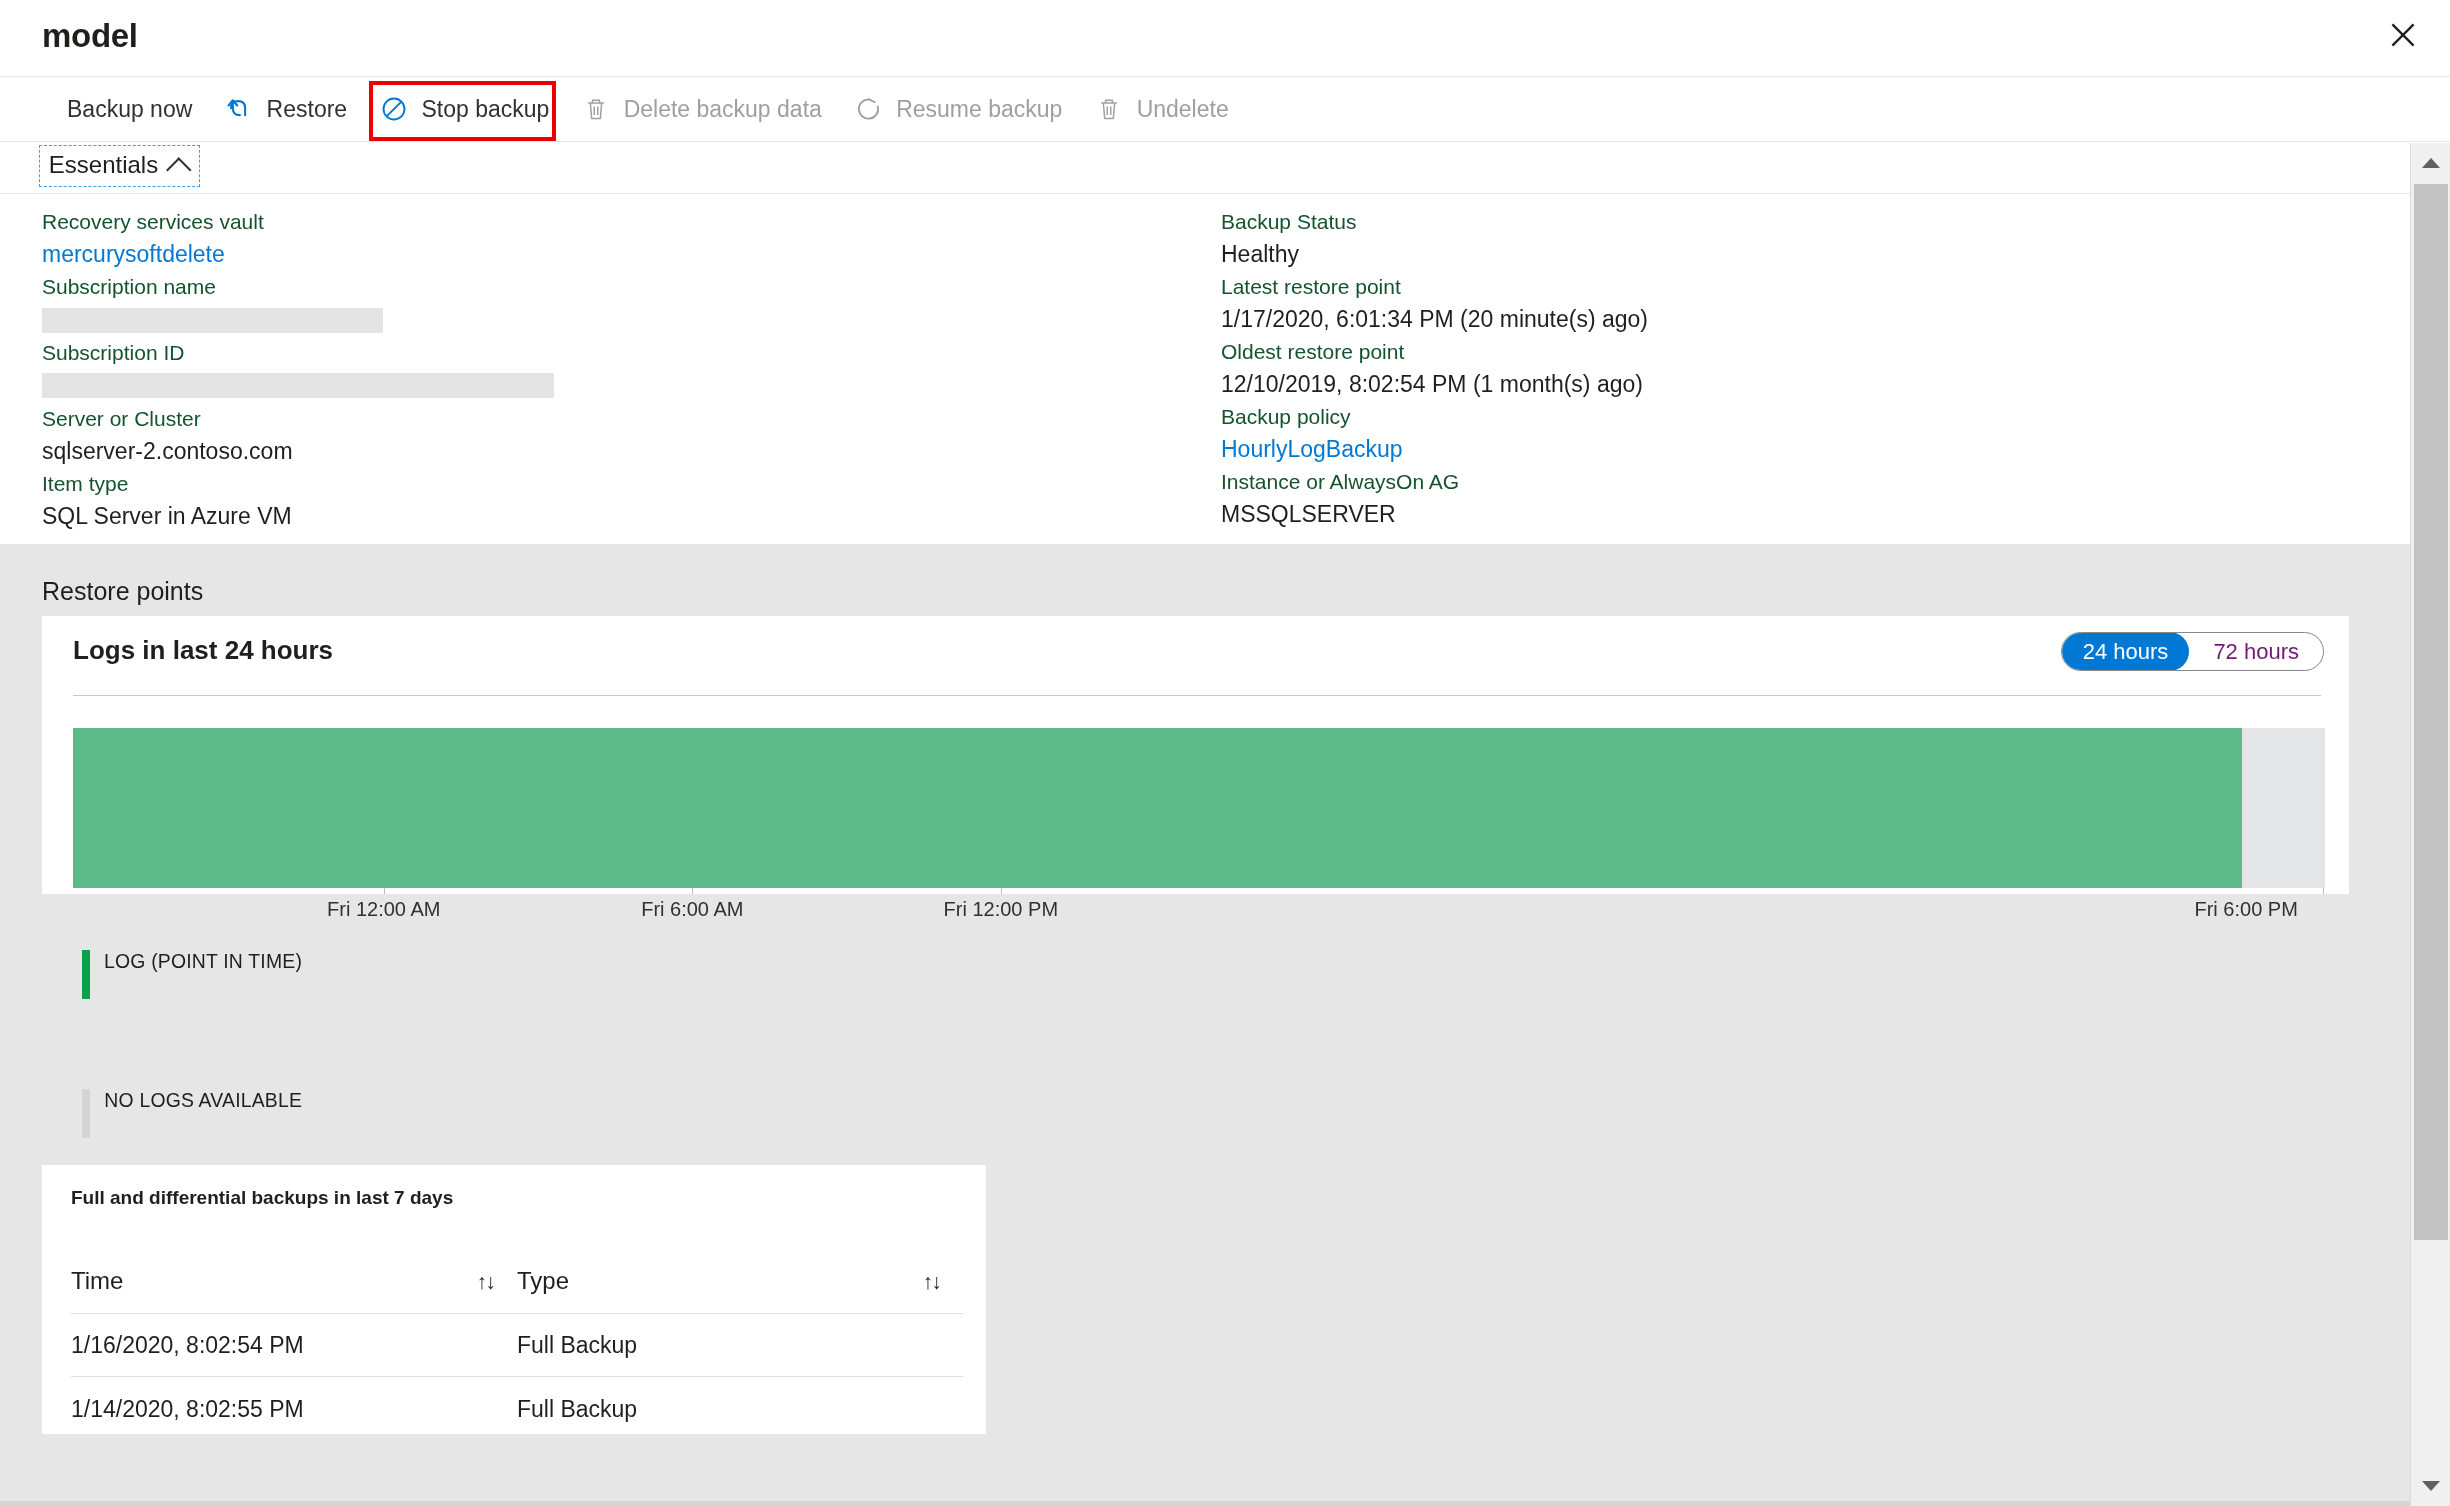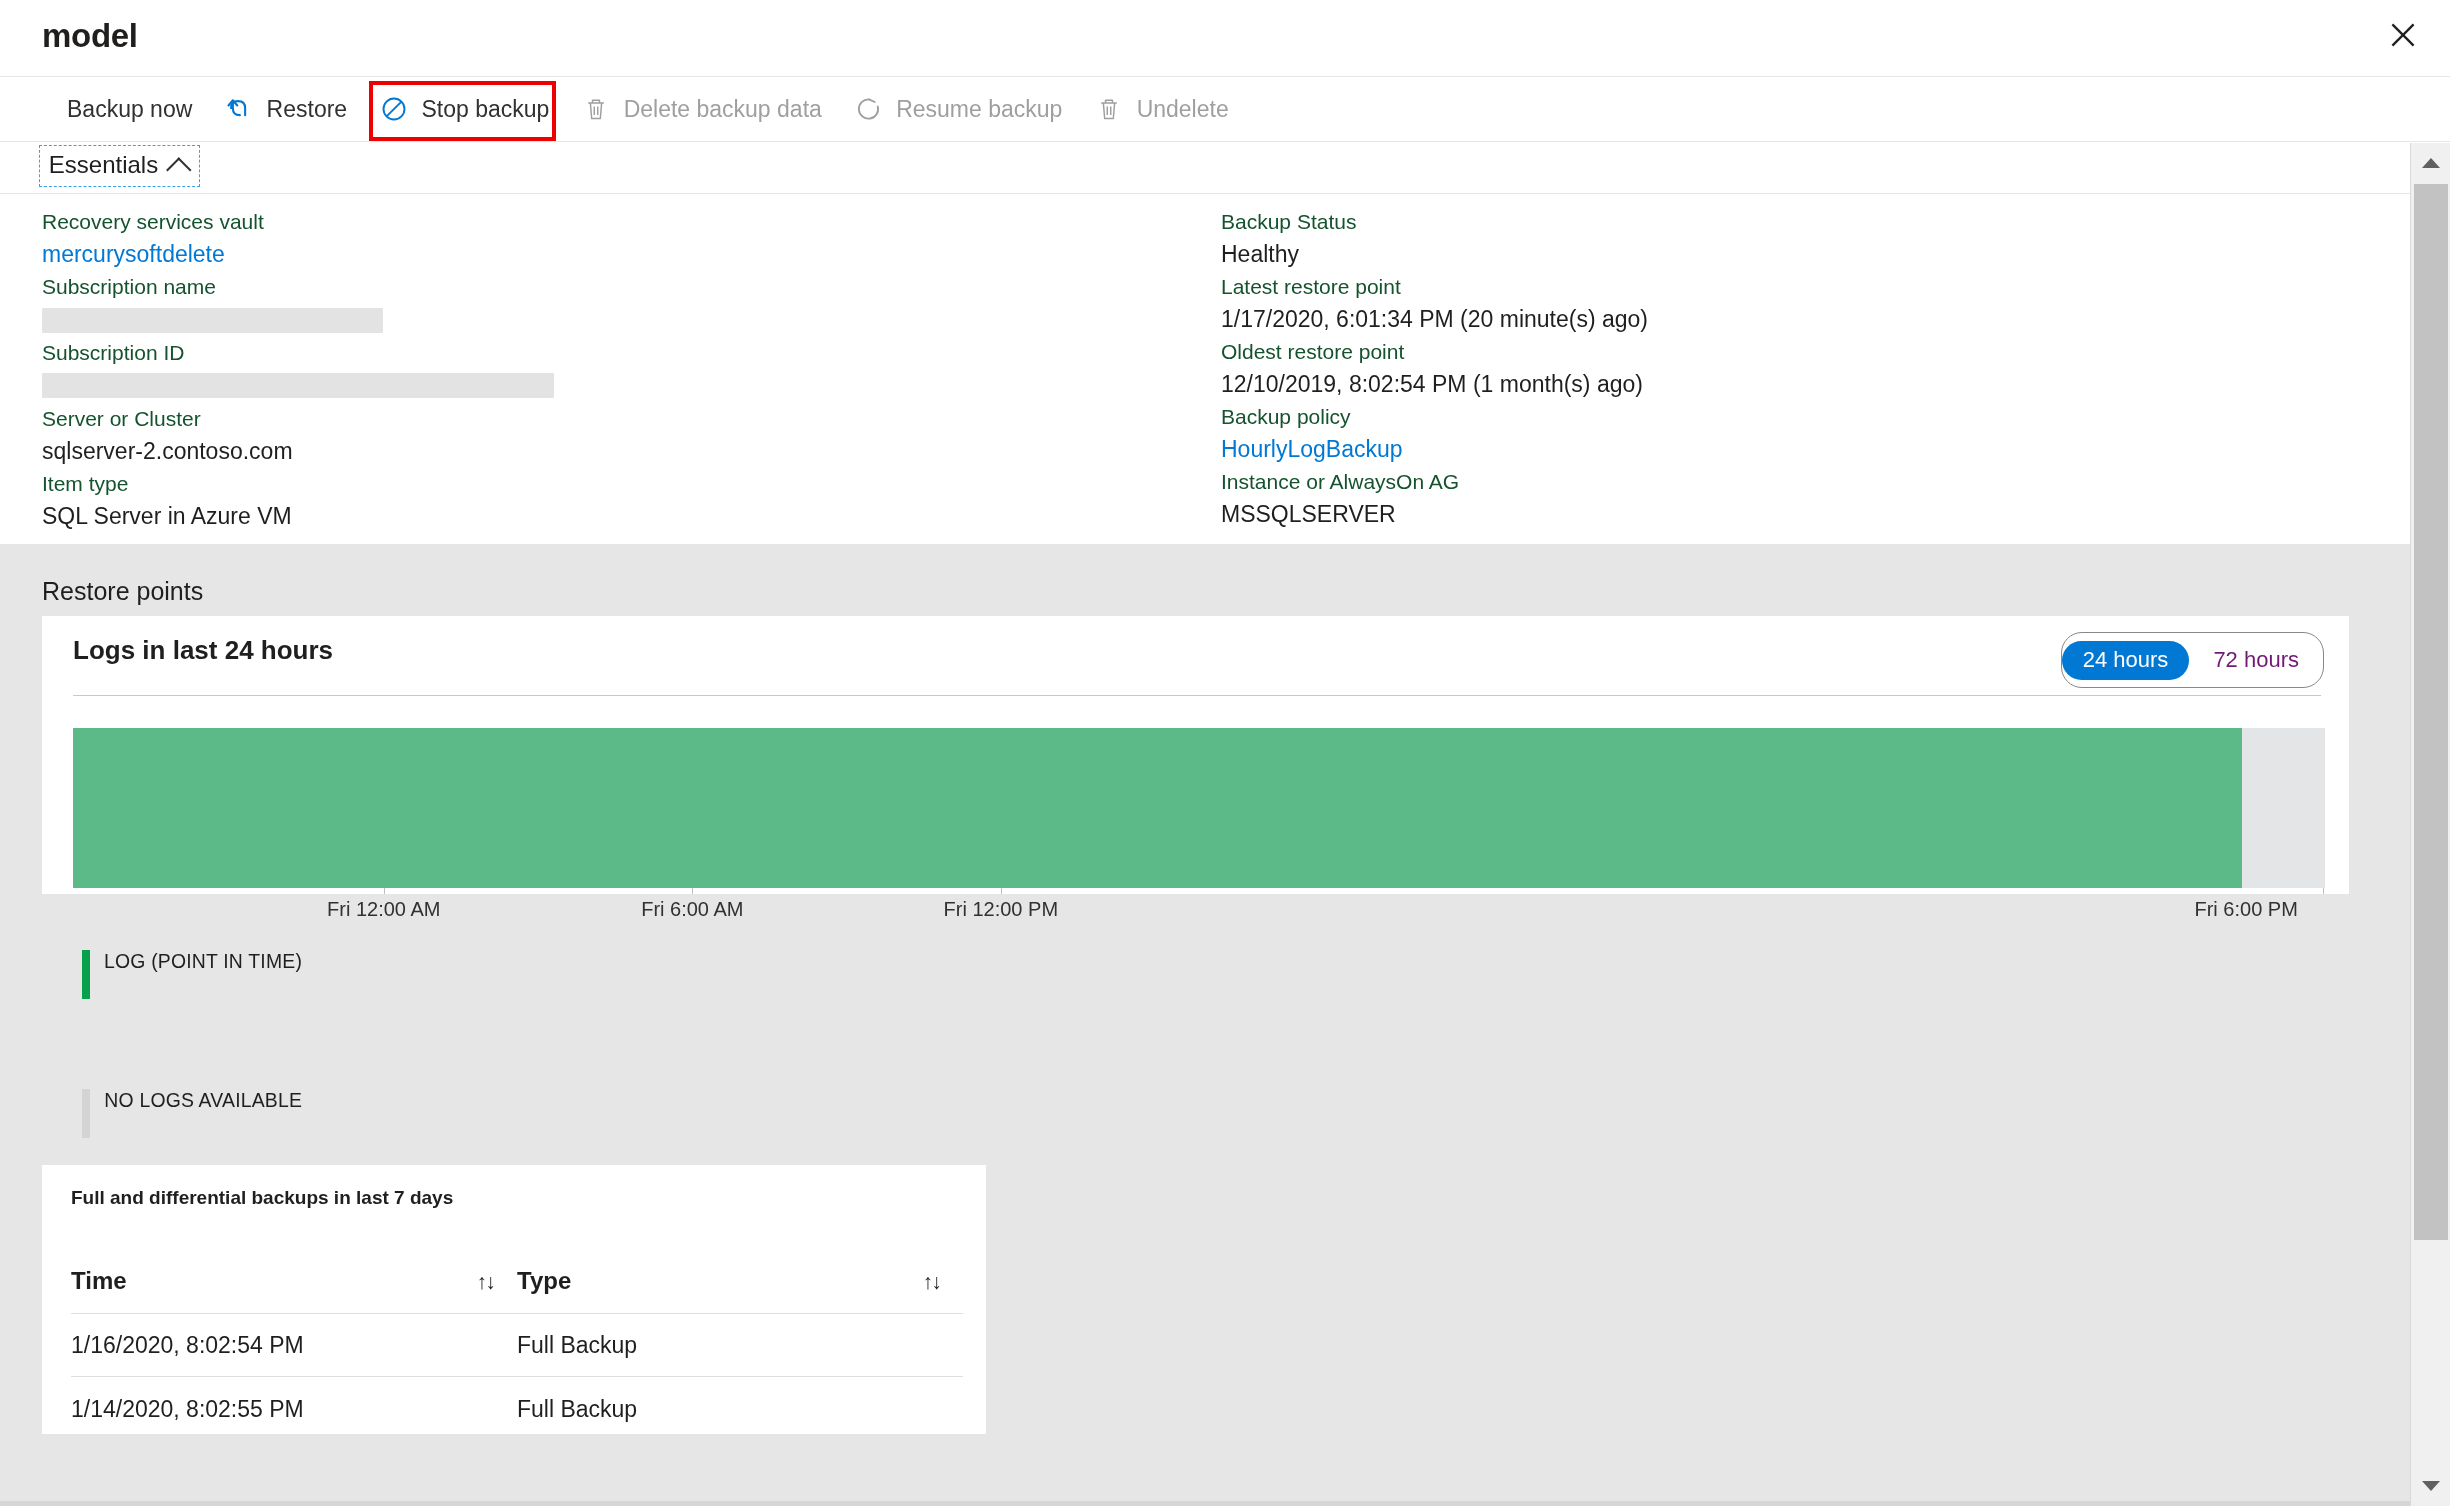--- a/index.html
+++ b/index.html
@@ -183,21 +183,21 @@
     left: 31px; top: 19.4px;
     font-size: 26px;
     font-weight: 600;
     color: #201f1e;
   }
   .range-toggle {
     position: absolute;
     right: 25px; top: 16px;
     display: flex;
     align-items: center;
-    height: 56px;
+    height: 39px;
     border: 1.8px solid #8a8886;
     border-radius: 21px;
     padding: 0;
     background: #ffffff;
     overflow: hidden;
     text-align: right;
   }
   .range-opt {
     font-size: 22px;
     padding: 0 24px;
@@ -311,21 +311,21 @@
     position: absolute;
     left: 29px; right: 23px;
     top: 97px;
     border-collapse: collapse;
     width: calc(100% - 52px);
     table-layout: fixed;
   }
   .tbl th {
     text-align: left;
     font-size: 24px;
-    font-weight: 700;
+    font-weight: 400;
     color: #201f1e;
     padding: 5.3px 0 17.6px 0;
     border-bottom: 1.8px solid #e1dfdd;
     vertical-align: bottom;
   }
   .tbl th .hcell {
     display: flex;
     align-items: center;
     justify-content: space-between;
     padding-right: 23px;

